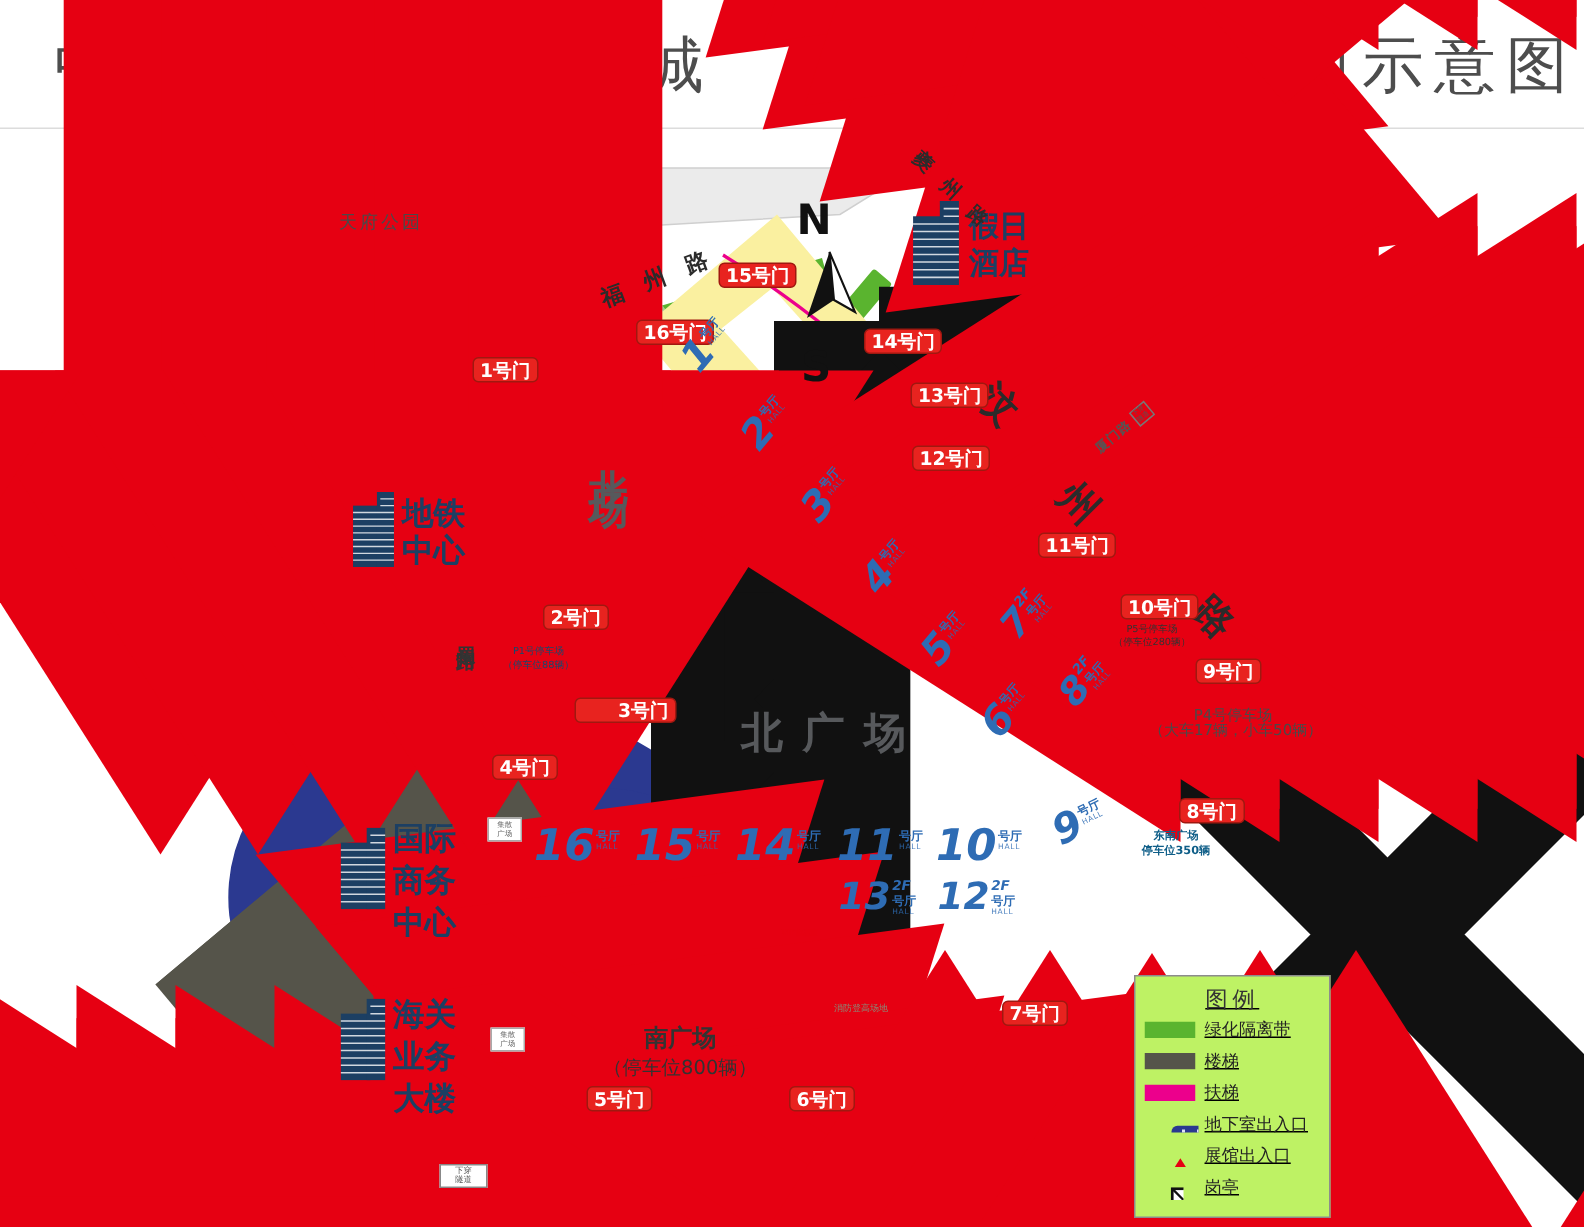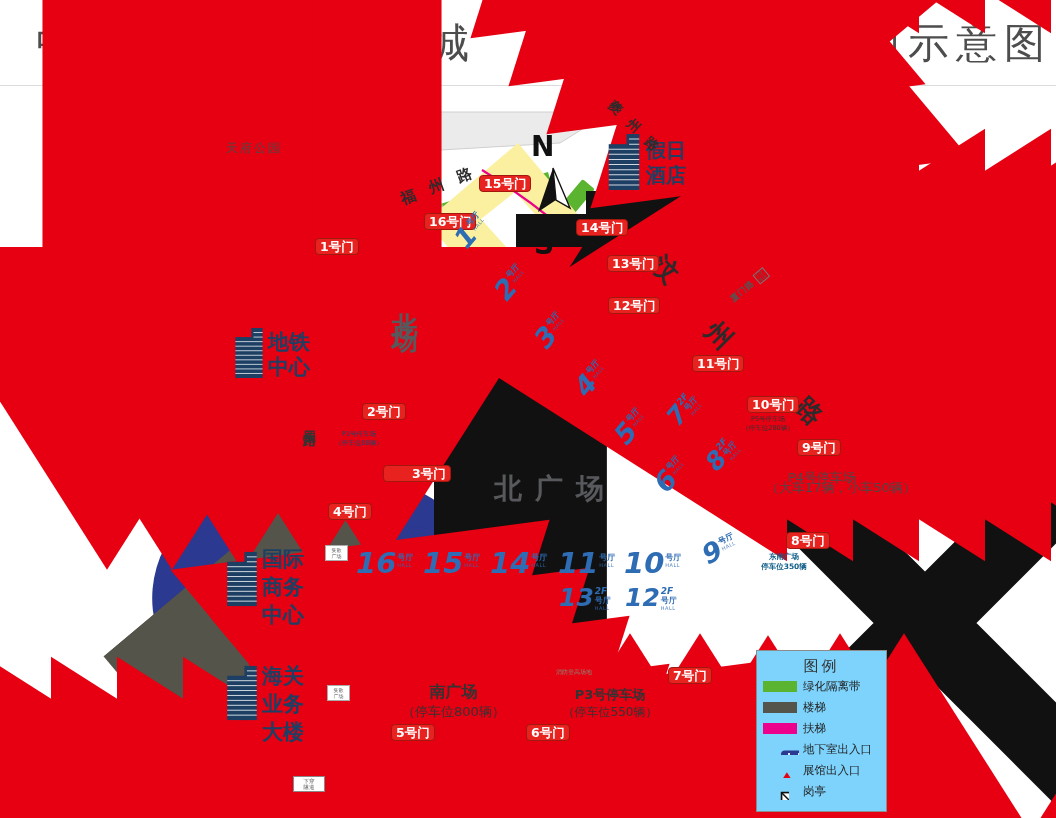--- a/index.html
+++ b/index.html
@@ -47,22 +47,22 @@
   .hnum{font-size:27px;line-height:25px;font-weight:bold;font-style:italic;}
   .hsub{display:flex;flex-direction:column;margin-left:1px;margin-top:2px;}
   .hf2{font-size:9px;font-weight:800;font-style:italic;line-height:9px;}
   .hsuf{font-size:8px;font-weight:bold;line-height:9px;}
   .hen{font-size:5px;letter-spacing:.5px;line-height:6px;opacity:.85;}
   .big .hnum{font-size:29px;text-align:center;}
   .mid .hnum{font-size:25px;}
   .rot50{transform:rotate(-50deg);}
   .rot26{transform:rotate(-26deg);}
   
-  .legend{position:absolute;left:756px;top:650px;width:129px;height:160px;background:#7dd3fc;
-          border:1px solid #8c8c8c;}
+  .legend{position:absolute;left:756px;top:650px;width:129px;height:160px;background:#bef264;
+          border:1px solid #8c8c8c;text-decoration:underline;}
   .ltitle{margin-top:6px;text-align:center;font-size:15px;color:#333;letter-spacing:3px;}
   .lrow{display:flex;align-items:center;height:21px;margin-top:0;}
   .licon{width:46px;display:flex;justify-content:center;align-items:center;}
   .llabel{font-size:11.5px;color:#222;}
 </style>
 </head>
 <body>
 
 <div class="page">
 
@@ -357,33 +357,29 @@
   <span class="cN" style="left:531px;top:130px;">N</span>
   <span class="cS" style="left:534px;top:228px;">S</span>
 
   <span class="lbl nplaza-v" style="left:388px;top:292px;">北广场</span>
   <span class="lbl nplaza-h" style="left:494px;top:470px;">北广场</span>
 
   <div class="pk" style="left:362px;top:682px;width:183px;">
     <div class="l1" style="font-size:16px;">南广场</div>
     <div style="font-size:13px;">（停车位800辆）</div>
   </div>
-  <div class="pk" style="left:550px;top:686px;width:120px;">
-    <div class="l1" style="font-size:13px;">P3号停车场</div>
-    <div style="font-size:12px;">（停车位550辆）</div>
-  </div>
   <div class="lbl tinyblue" style="left:334px;top:430px;width:50px;">
     <div>P1号停车场</div>
         <div>（停车位88辆）</div>
   </div>
   <div class="lbl tinyblue" style="left:736px;top:415px;width:64px;color:#333;">
     <div>P5号停车场</div>
         <div>（停车位280辆）</div>
   </div>
-  <div class="lbl tinyblue" style="left:766px;top:473px;width:112px;color:#4a4a4a;font-size:13px;line-height:10px;">
+  <div class="lbl tinyblue" style="left:766px;top:473px;width:112px;color:#4a4a4a;font-size:10px;line-height:10px;">
     <div>P4号停车场</div>
         <div>（大车17辆，小车50辆）</div>
   </div>
   <div class="lbl se-pk" style="left:748px;top:552px;width:72px;">
     <div>东南广场</div>
         <div>停车位350辆</div>
   </div>
   <div class="smallplaza" style="left:325px;top:545px;">
     <span>集散</span><br><span>广场</span>
   </div>

